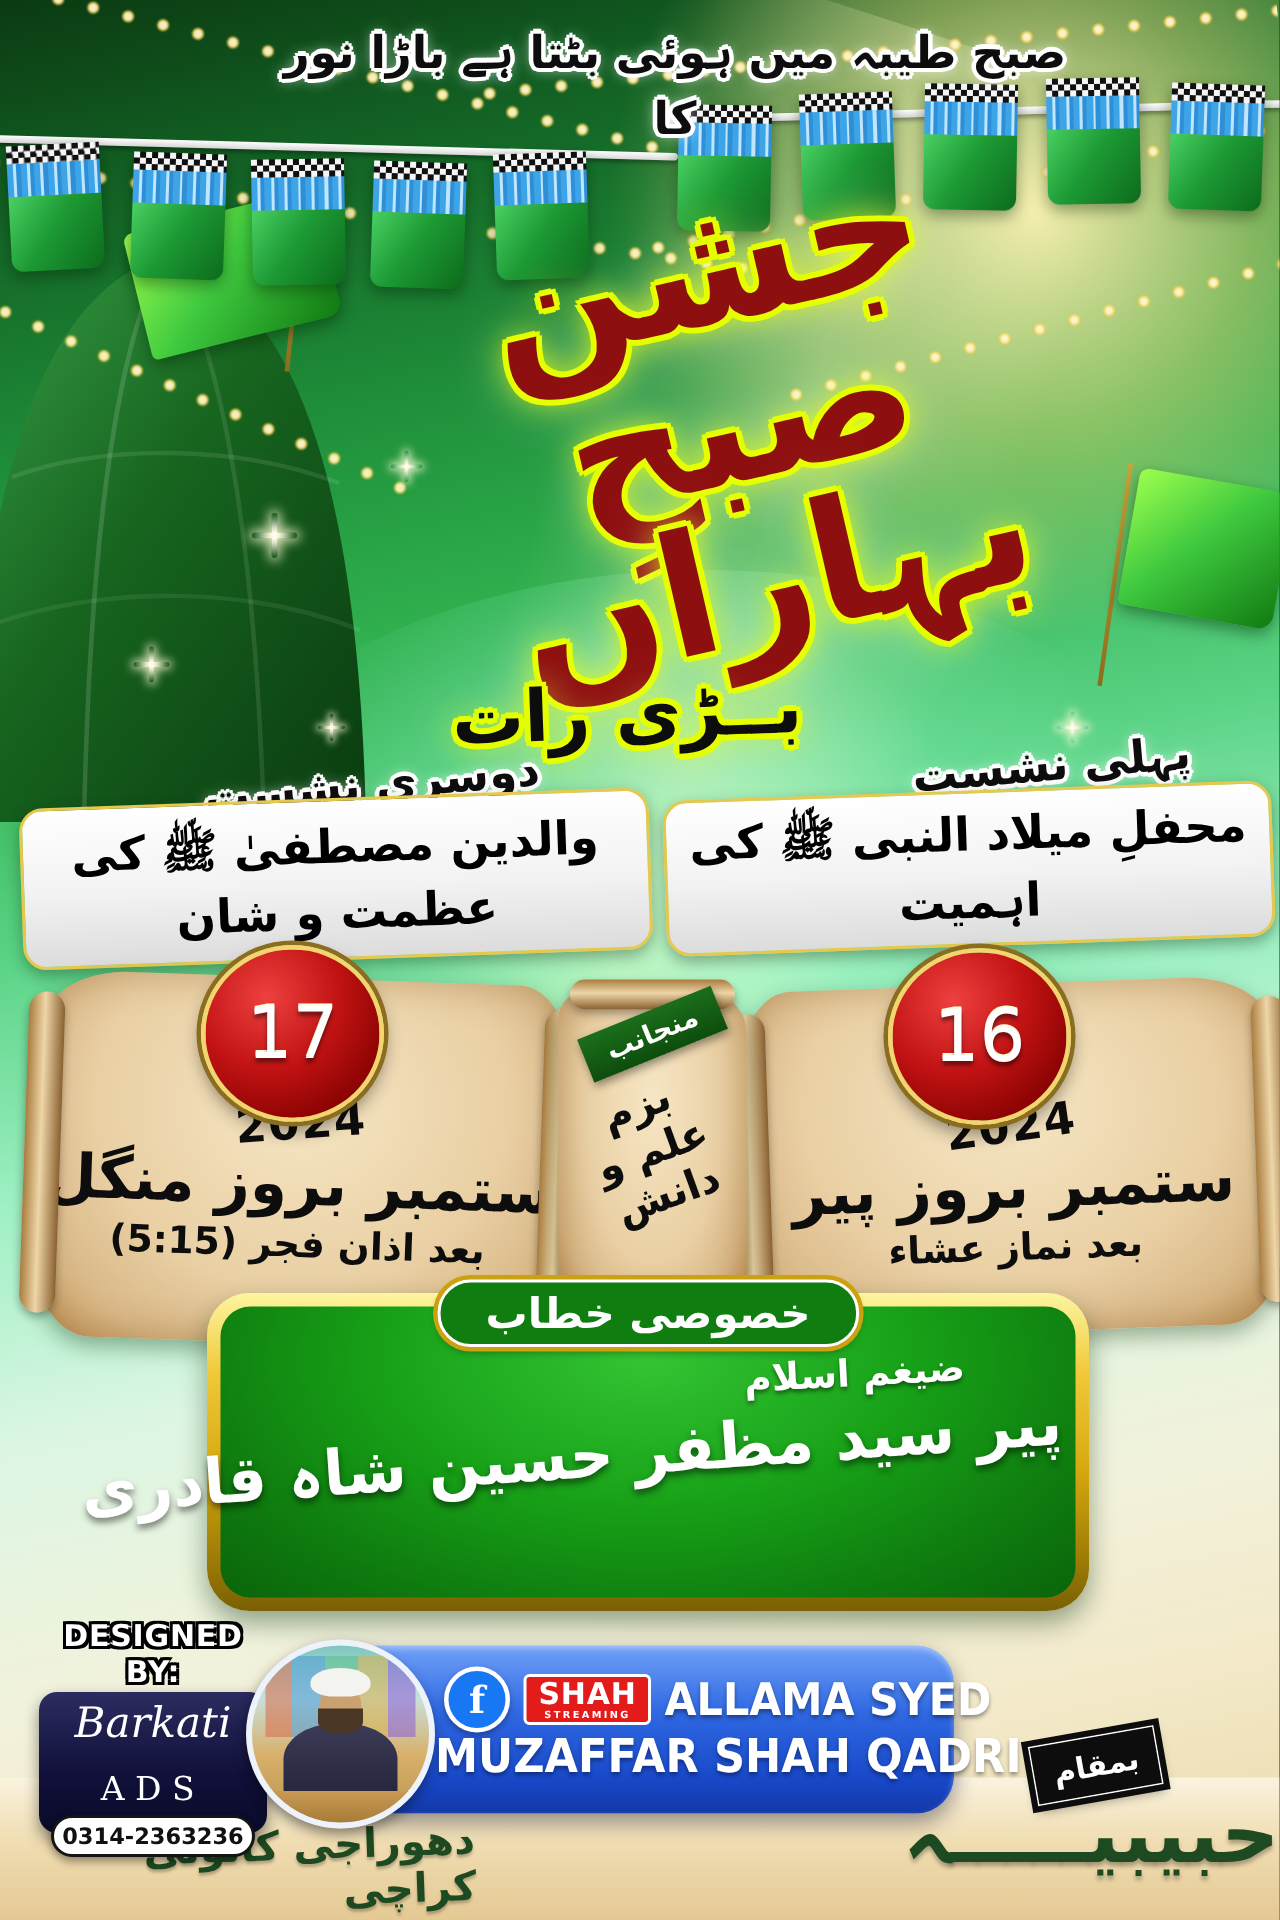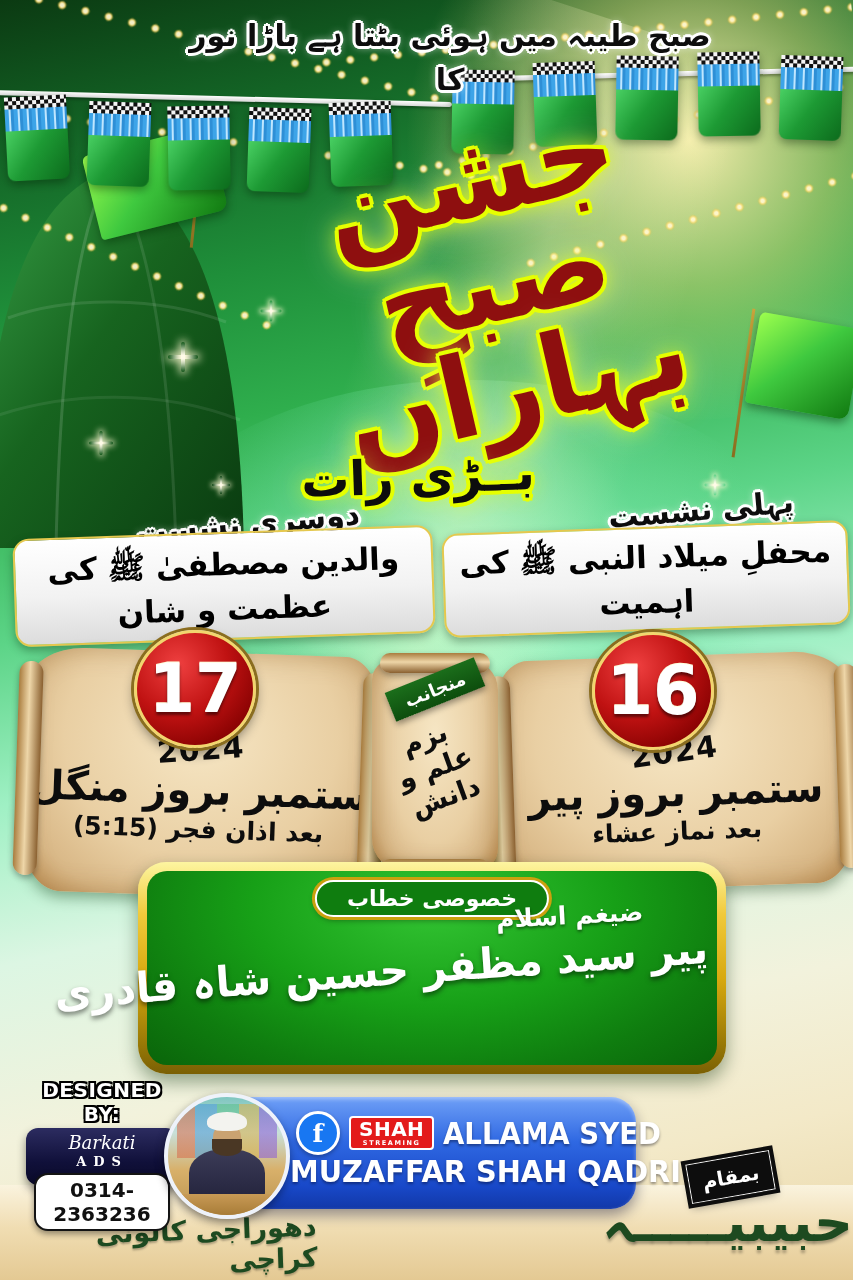--- a/index.html
+++ b/index.html
@@ -57,53 +57,53 @@
     background:linear-gradient(90deg,#a97c3e,#eed6a8 45%,#8a6030);box-shadow:0 3px 6px rgba(0,0,0,.3);}
   .scroll-h::before{left:-8px;}
   .scroll-h::after{right:-8px;}
   .scroll-v::before,.scroll-v::after{content:"";position:absolute;left:6%;width:88%;height:20px;border-radius:10px;
     background:linear-gradient(#a97c3e,#eed6a8 45%,#8a6030);box-shadow:0 3px 6px rgba(0,0,0,.3);}
   .scroll-v::before{top:-7px;}
   .scroll-v::after{bottom:-7px;}
   .day-badge{width:116px;height:112px;border-radius:50%;
     background:radial-gradient(circle at 35% 28%,#ef4040 0%,#c01212 45%,#8f0404 75%,#6d0101 100%);
     border:3px solid #f2d56e;box-shadow:0 0 0 3px #8a6d1f,0 6px 12px rgba(0,0,0,.45);
-    display:flex;align-items:center;justify-content:center;color:#fff;font-size:67px;font-weight:bold;
+    display:flex;align-items:center;justify-content:center;color:#fff;font-size:48px;font-weight:normal;
     text-shadow:0 3px 3px rgba(0,0,0,.5), 0 -1px 0 #ffd;}
   .scroll-txt{display:flex;flex-direction:column;align-items:center;color:#0d0d0d;font-weight:bold;}
   .year{font-size:30px;letter-spacing:1px;transform:rotate(-6deg);}
   .when{font-size:40px;line-height:1.15;}
   .timet{font-size:25px;margin-top:2px;}
   .org-tag{background:linear-gradient(#1b6e1b,#0d4d0d);color:#fff;font-size:18px;font-weight:bold;
     padding:5px 16px;transform:rotate(-22deg);box-shadow:0 3px 6px rgba(0,0,0,.4);}
   .org-name{font-size:27px;font-weight:bold;color:#0d0d0d;transform:rotate(-20deg);text-align:center;line-height:1.15;width:96px;}
   
   .sp-outer{left:138px;top:862px;width:588px;height:212px;border-radius:28px;padding:9px;box-sizing:border-box;
     background:linear-gradient(180deg,#fdf5a0 0%,#f0c93a 25%,#d7a90f 55%,#9a7a06 85%,#7a6004 100%);
     box-shadow:0 8px 18px rgba(0,40,0,.4);}
   .sp-inner{position:relative;width:100%;height:100%;border-radius:20px;
     background:radial-gradient(ellipse at 50% 18%,#33c433 0%,#17a017 45%,#0f7d0f 75%,#0a640a 100%);}
   .sp-badge{position:absolute;left:50%;top:-18px;transform:translateX(-50%);
     background:#0f7d0f;border:2px solid #fff;border-radius:22px;padding:4px 30px;
-    color:#fff;font-size:22px;font-weight:bold;white-space:nowrap;box-shadow:0 0 0 3px #caa10e,0 3px 6px rgba(0,0,0,.4);margin-top:27px;}
+    color:#fff;font-size:28px;font-weight:bold;white-space:nowrap;box-shadow:0 0 0 3px #caa10e,0 3px 6px rgba(0,0,0,.4);}
   .sp-prefix{position:absolute;right:74px;top:30px;color:#fff;font-size:25px;font-weight:bold;
     transform:rotate(-3deg);text-shadow:0 2px 3px rgba(0,0,0,.45);}
   .sp-name{position:absolute;left:0;right:0;top:72px;text-align:center;color:#fff;
     font-size:42px;font-weight:bold;white-space:nowrap;transform:rotate(-4deg) scaleX(.97);
     text-shadow:0 3px 5px rgba(0,0,0,.5);}
   
   .designer{left:26px;top:1078px;width:152px;text-align:center;}
   .des-label{color:#fff;font-size:20px;font-weight:800;letter-spacing:.5px;
     text-shadow:-2px -2px 0 #000,2px -2px 0 #000,-2px 2px 0 #000,2px 2px 0 #000,0 2px 0 #000,0 -2px 0 #000;}
   .des-box{margin-top:2px;background:linear-gradient(180deg,#2c2c60 0%,#10103a 60%,#0a0a28 100%);
     border-radius:12px;padding:6px 6px 16px;box-shadow:0 5px 10px rgba(0,0,0,.45);}
-  .des-brand{color:#fff;font-family:"DejaVu Serif",serif;font-style:italic;font-size:18px;line-height:1.05;}
-  .des-sub{color:#fff;font-family:"DejaVu Serif",serif;font-size:13px;letter-spacing:7px;margin-top:1px;font-weight:bold;}
+  .des-brand{color:#fff;font-family:"DejaVu Serif",serif;font-style:italic;font-size:28px;line-height:1.05;}
+  .des-sub{color:#fff;font-family:"DejaVu Serif",serif;font-size:22px;letter-spacing:7px;margin-top:18px;}
   .des-phone{margin:-12px auto 0;width:132px;background:#fff;border:2px solid #141414;border-radius:14px;
-    color:#111;font-size:20px;font-weight:800;padding:3px 0;box-shadow:0 3px 6px rgba(0,0,0,.4);}
+    color:#111;font-size:15px;font-weight:800;padding:3px 0;box-shadow:0 3px 6px rgba(0,0,0,.4);}
   
   .live-bar{left:168px;top:1097px;width:468px;height:112px;border-radius:58px 26px 26px 58px;
     background:linear-gradient(180deg,#6fa0f7 0%,#2f68e2 40%,#1848c8 80%,#1238a8 100%);
     box-shadow:0 6px 14px rgba(0,0,40,.4), inset 0 2px 4px rgba(255,255,255,.4);}
   .photo{position:absolute;left:-4px;top:-4px;width:118px;height:118px;border-radius:50%;
     border:4px solid #eef2fa;overflow:hidden;background:linear-gradient(180deg,#7fc6c0 0%,#c8e0da 30%,#d8b06a 62%,#b9924e 100%);box-shadow:0 4px 8px rgba(0,0,0,.35);}
   .ph-screen{position:absolute;left:8%;top:6%;width:84%;height:46%;
     background:linear-gradient(90deg,#d86a4a 0 18%,#4a9ad8 18% 40%,#58c08a 40% 62%,#d8b04a 62% 82%,#8a5ad8 82% 100%);opacity:.55;}
   .ph-body{position:absolute;left:18%;top:44%;width:64%;height:44%;border-radius:46% 46% 8px 8px;
     background:linear-gradient(#3c3c58,#23233c);}

